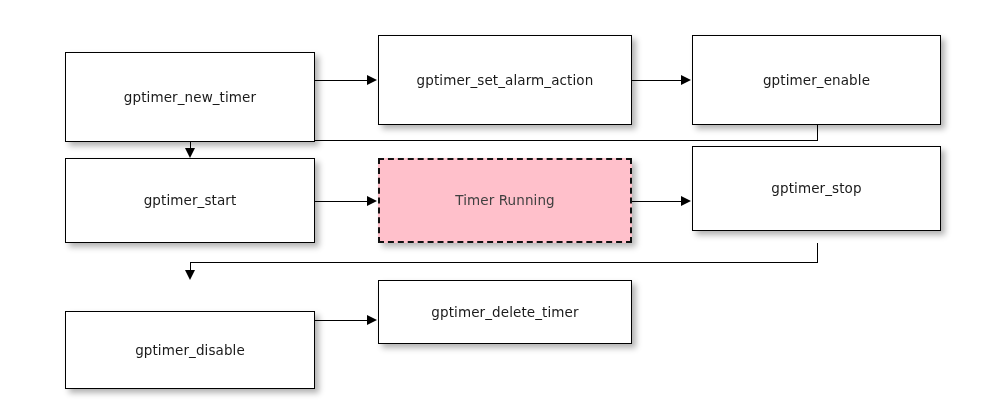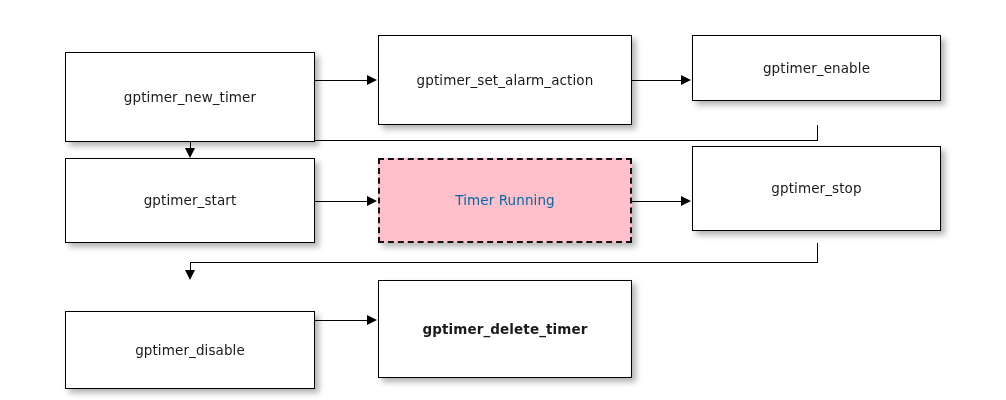--- a/index.html
+++ b/index.html
@@ -37,21 +37,21 @@
     z-index: 3;
   }
   .node .line {
     display: block;
     white-space: nowrap;
   }
 
   .node.running {
     background: #FFC0CB;
     border: 2px dashed #111111;
-    color: #0369a1;
+    color: #404040;
     box-shadow: 4px 4px 6px rgba(0, 0, 0, 0.28);
   }
 
   
   .conn-h {
     position: absolute;
     height: 0;
     border-top: 1.6px solid #000000;
     z-index: 2;
   }
@@ -87,21 +87,21 @@
 <div id="canvas">
 
   <div class="node" style="left:65px; top:52px; width:250px; height:90px;">
     <span class="line">gptimer_new_timer</span>
   </div>
 
   <div class="node" style="left:378px; top:35px; width:254px; height:90px;">
     <span class="line">gptimer_set_alarm_action</span>
   </div>
 
-  <div class="node" style="left:692px; top:35px; width:249px; height:66px;">
+  <div class="node" style="left:692px; top:35px; width:249px; height:90px;">
     <span class="line">gptimer_enable</span>
   </div>
 
   <div class="conn-h" style="left:315px; top:80px; width:53px;"></div>
   <div class="arrow-right" style="left:367px; top:75px;"></div>
 
   <div class="conn-h" style="left:632px; top:80px; width:50px;"></div>
   <div class="arrow-right" style="left:681px; top:75px;"></div>
 
   <div class="conn-v" style="left:817px; top:125px; height:16px;"></div>
@@ -129,20 +129,20 @@
 
   <div class="conn-v" style="left:817px; top:243px; height:20px;"></div>
   <div class="conn-h" style="left:190px; top:262px; width:628px;"></div>
   <div class="conn-v" style="left:190px; top:262px; height:10px;"></div>
   <div class="arrow-down" style="left:185px; top:270px;"></div>
 
   <div class="node" style="left:65px; top:280px; width:250px; height:78px;margin-top:31px;">
     <span class="line">gptimer_disable</span>
   </div>
 
-  <div class="node" style="left:378px; top:280px; width:254px; height:98px;font-weight:bold;">
+  <div class="node" style="left:378px; top:280px; width:254px; height:64px;">
     <span class="line">gptimer_delete_timer</span>
   </div>
 
   <div class="conn-h" style="left:315px; top:320px; width:53px;"></div>
   <div class="arrow-right" style="left:367px; top:315px;"></div>
 
 </div>
 
 </body></html>

